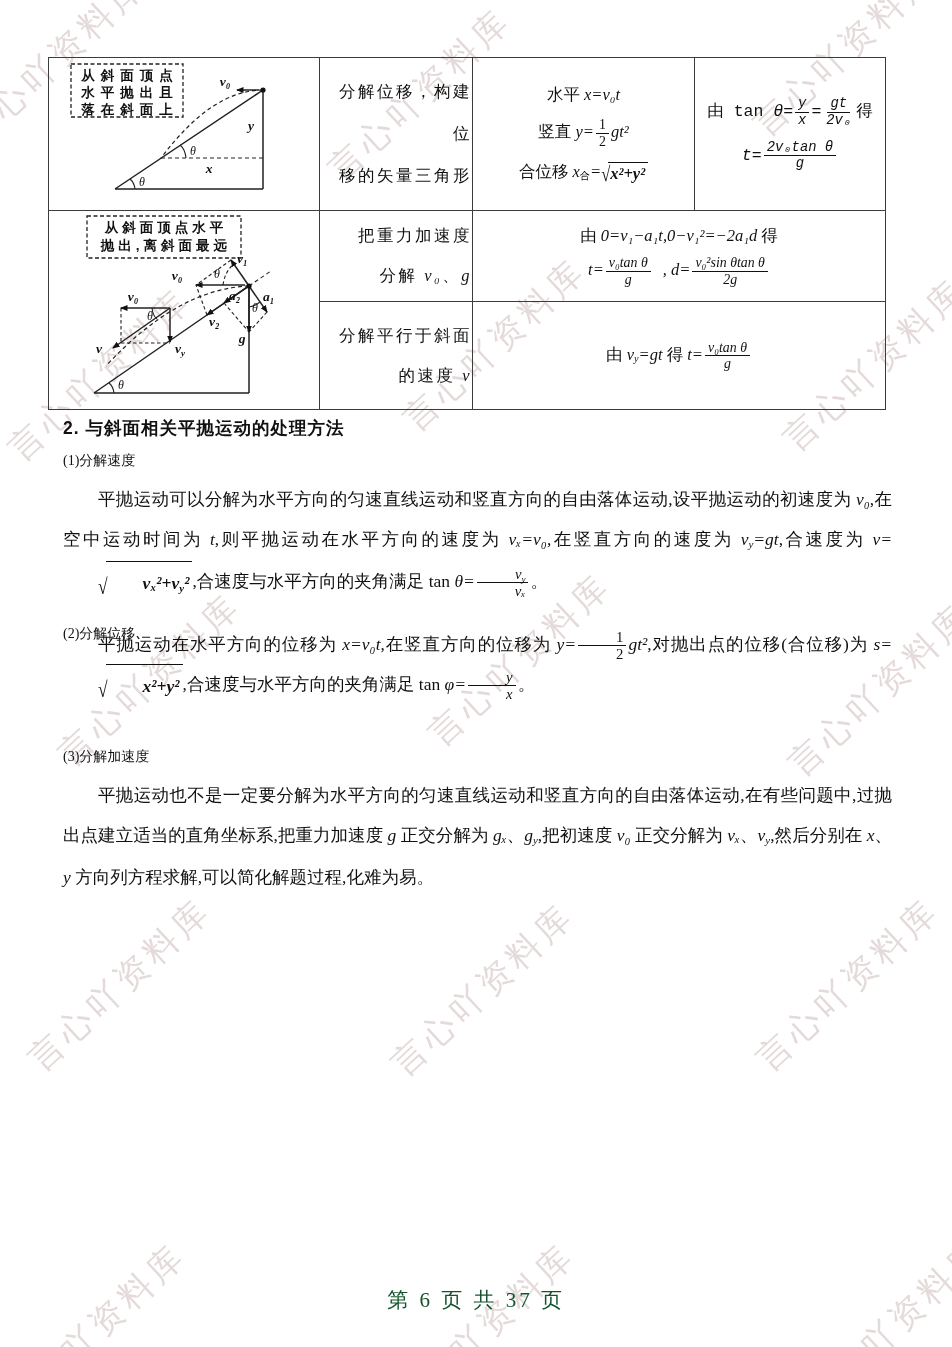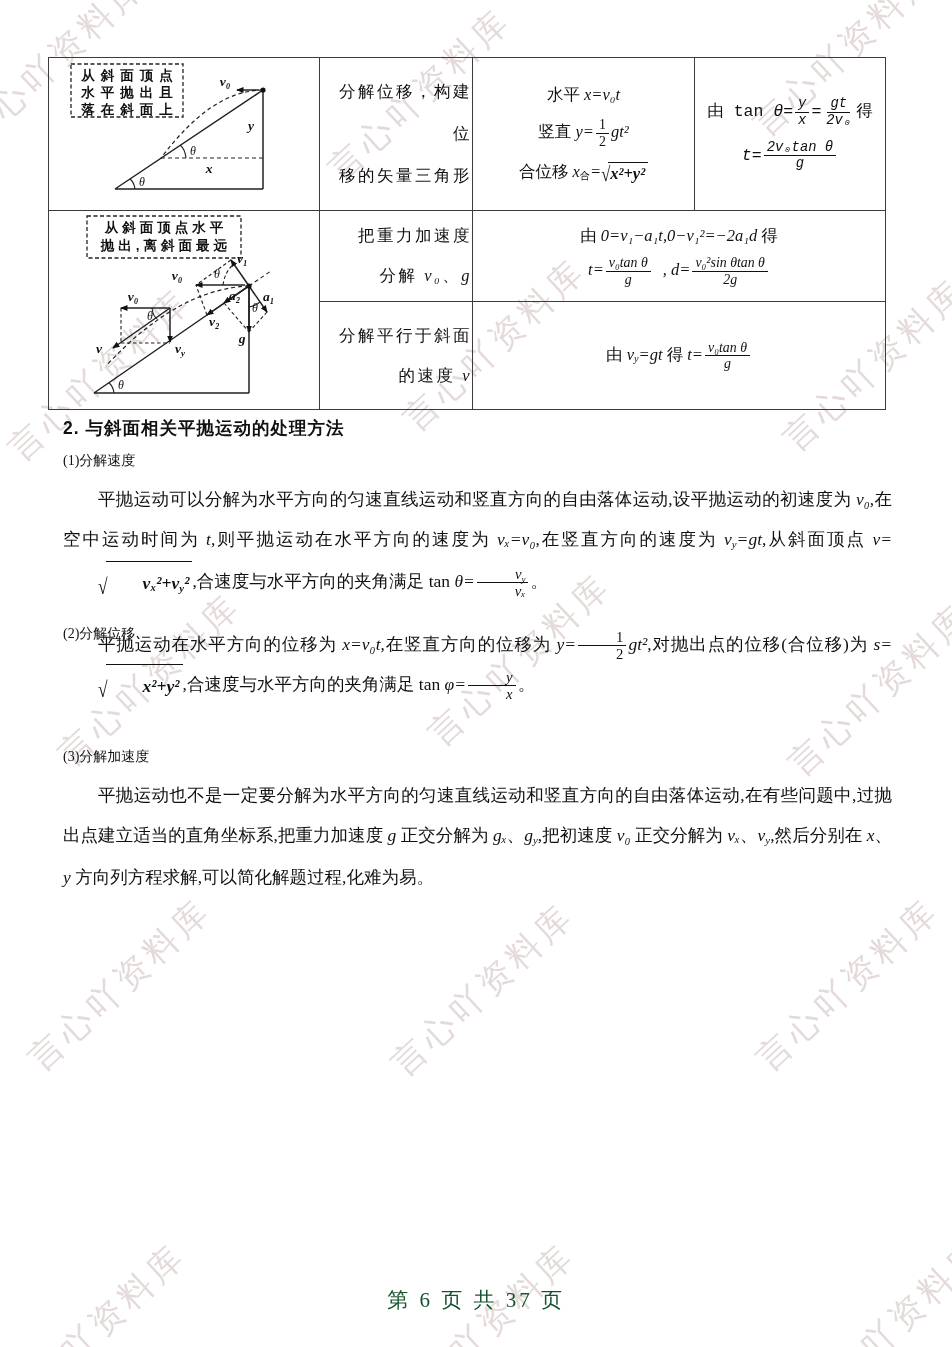--- a/index.html
+++ b/index.html
@@ -237,21 +237,21 @@
         </div>
       </td>
     </tr>
   </tbody>
     </table>
 
   <div class="h2">2. 与斜面相关平抛运动的处理方法</div>
   <div class="sub" style="top:452px">(1)分解速度</div>
 
   <div class="para" style="top:479px">
-    <span>平抛运动可以分解为水平方向的匀速直线运动和竖直方向的自由落体运动,设平抛运动的初速度为 </span><span class="it">v₀</span><span>,在空中运动时间为 </span><span class="it">t</span><span>,则平抛运动在水平方向的速度为 </span><span class="it">vₓ=v₀</span><span>,在竖直方向的速度为 </span><span class="it">v</span><span class="sb it">y</span><span class="it">=gt</span><span>,从斜面顶点 </span><span class="it">v=</span><span class="sqrt">
+    <span>平抛运动可以分解为水平方向的匀速直线运动和竖直方向的自由落体运动,设平抛运动的初速度为 </span><span class="it">v₀</span><span>,在空中运动时间为 </span><span class="it">t</span><span>,则平抛运动在水平方向的速度为 </span><span class="it">vₓ=v₀</span><span>,在竖直方向的速度为 </span><span class="it">v</span><span class="sb it">y</span><span class="it">=gt</span><span>,合速度为 </span><span class="it">v=</span><span class="sqrt">
         <span class="rsign">√</span>
         <span class="rad it"><span>vₓ²+v</span><span class="sb">y</span><span>²</span></span>
       </span><span>,合速度与水平方向的夹角满足 tan </span><span class="it">θ=</span><span class="frac it">
         <span class="num"><span>v</span><span class="sb">y</span></span>
         <span class="den">vₓ</span>
       </span><span>。</span>
   </div>
 
   <div class="sub" style="top:625px">(2)分解位移</div>
 

